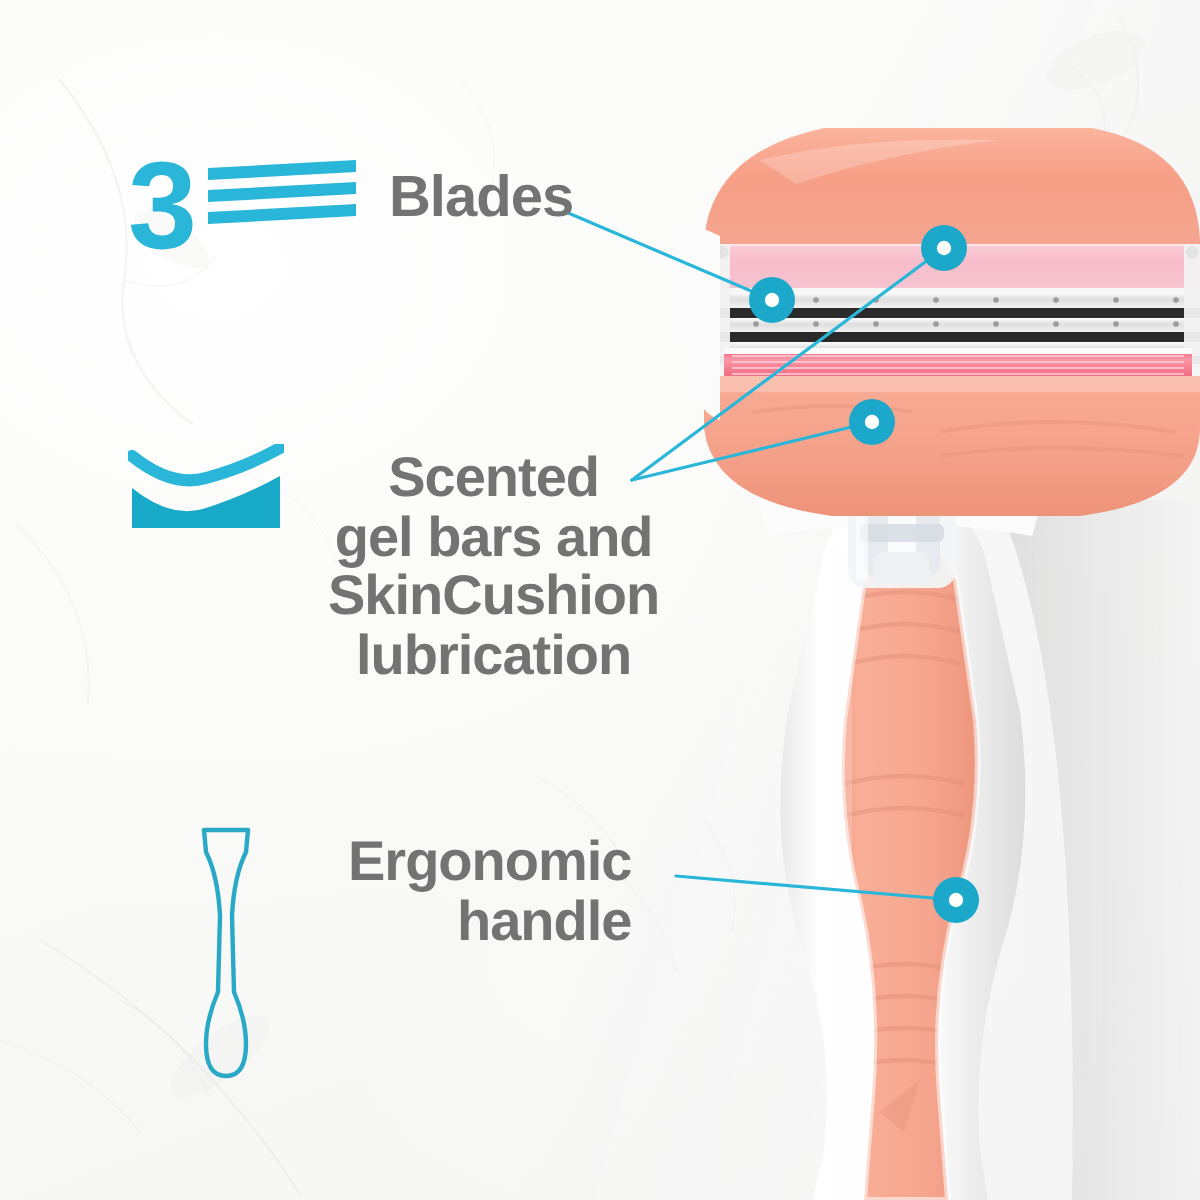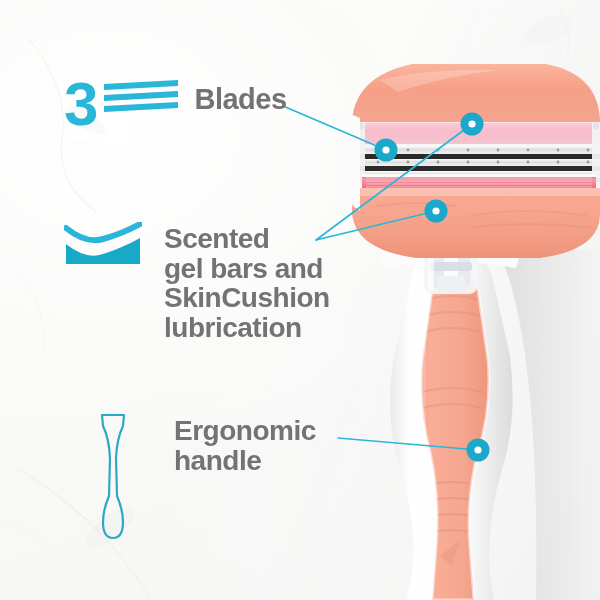--- a/index.html
+++ b/index.html
@@ -48,25 +48,25 @@
   .f-blades .row{ display:flex; align-items:center; gap:6px; }
   .num3{
     color:#29b6d8; font-size:62px; font-weight:700;
     line-height:.82; letter-spacing:-2px;
   }
   .blades-icon{ margin-bottom:12px; }
   .f-blades .feat-label{ font-size:29px; margin-left:8px; margin-bottom:10px; }
 
   .f-gel{ left:64px; top:222px; }
   .f-gel .gelwrap{ display:flex; align-items:flex-start; gap:22px; }
-  .f-gel .feat-label{ font-size:28px; margin-top:2px; }
+  .f-gel .feat-label{ font-size:28px; margin-top:2px;text-align:center; }
 
   .f-handle{ left:90px; top:412px; }
   .f-handle .hwrap{ display:flex; align-items:flex-start; gap:38px; }
-  .f-handle .feat-label{ font-size:28px; margin-top:4px; }
+  .f-handle .feat-label{ font-size:28px; margin-top:4px;text-align:right; }
 
   
   .callouts{ position:absolute; inset:0; pointer-events:none; }
 </style>
 </head>
 <body>
 
 <div id="stage">
 
   <div class="bg-base"></div>

